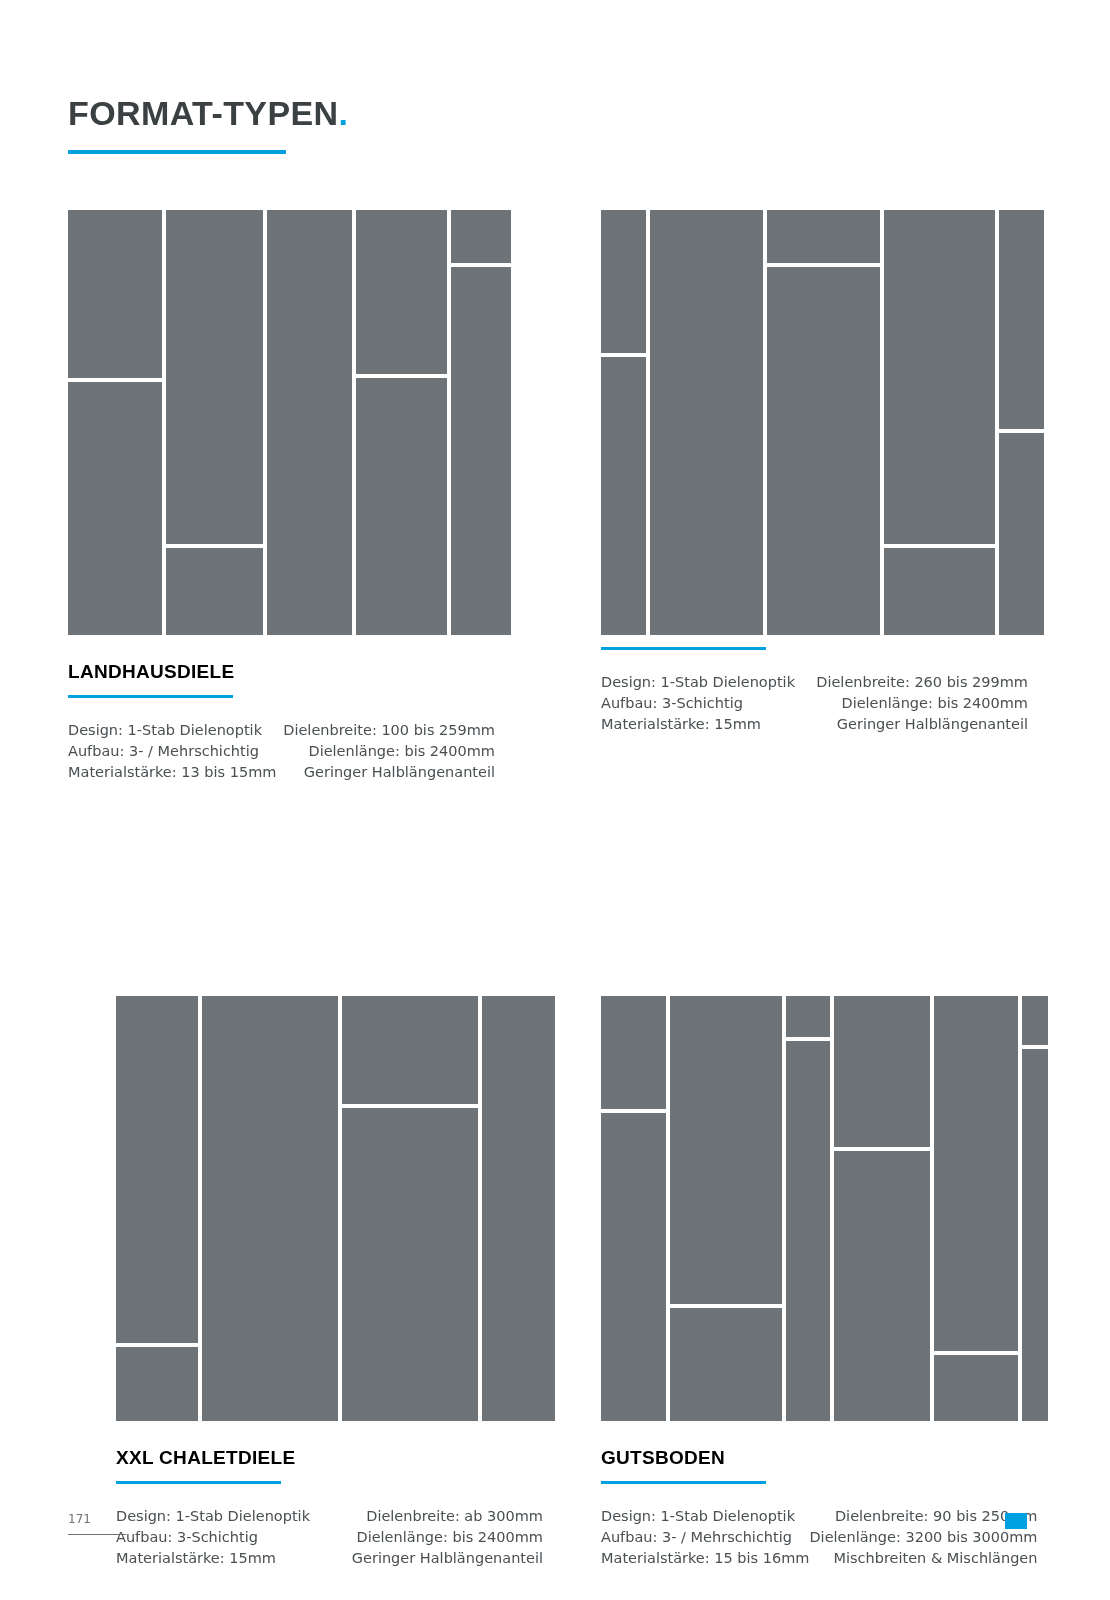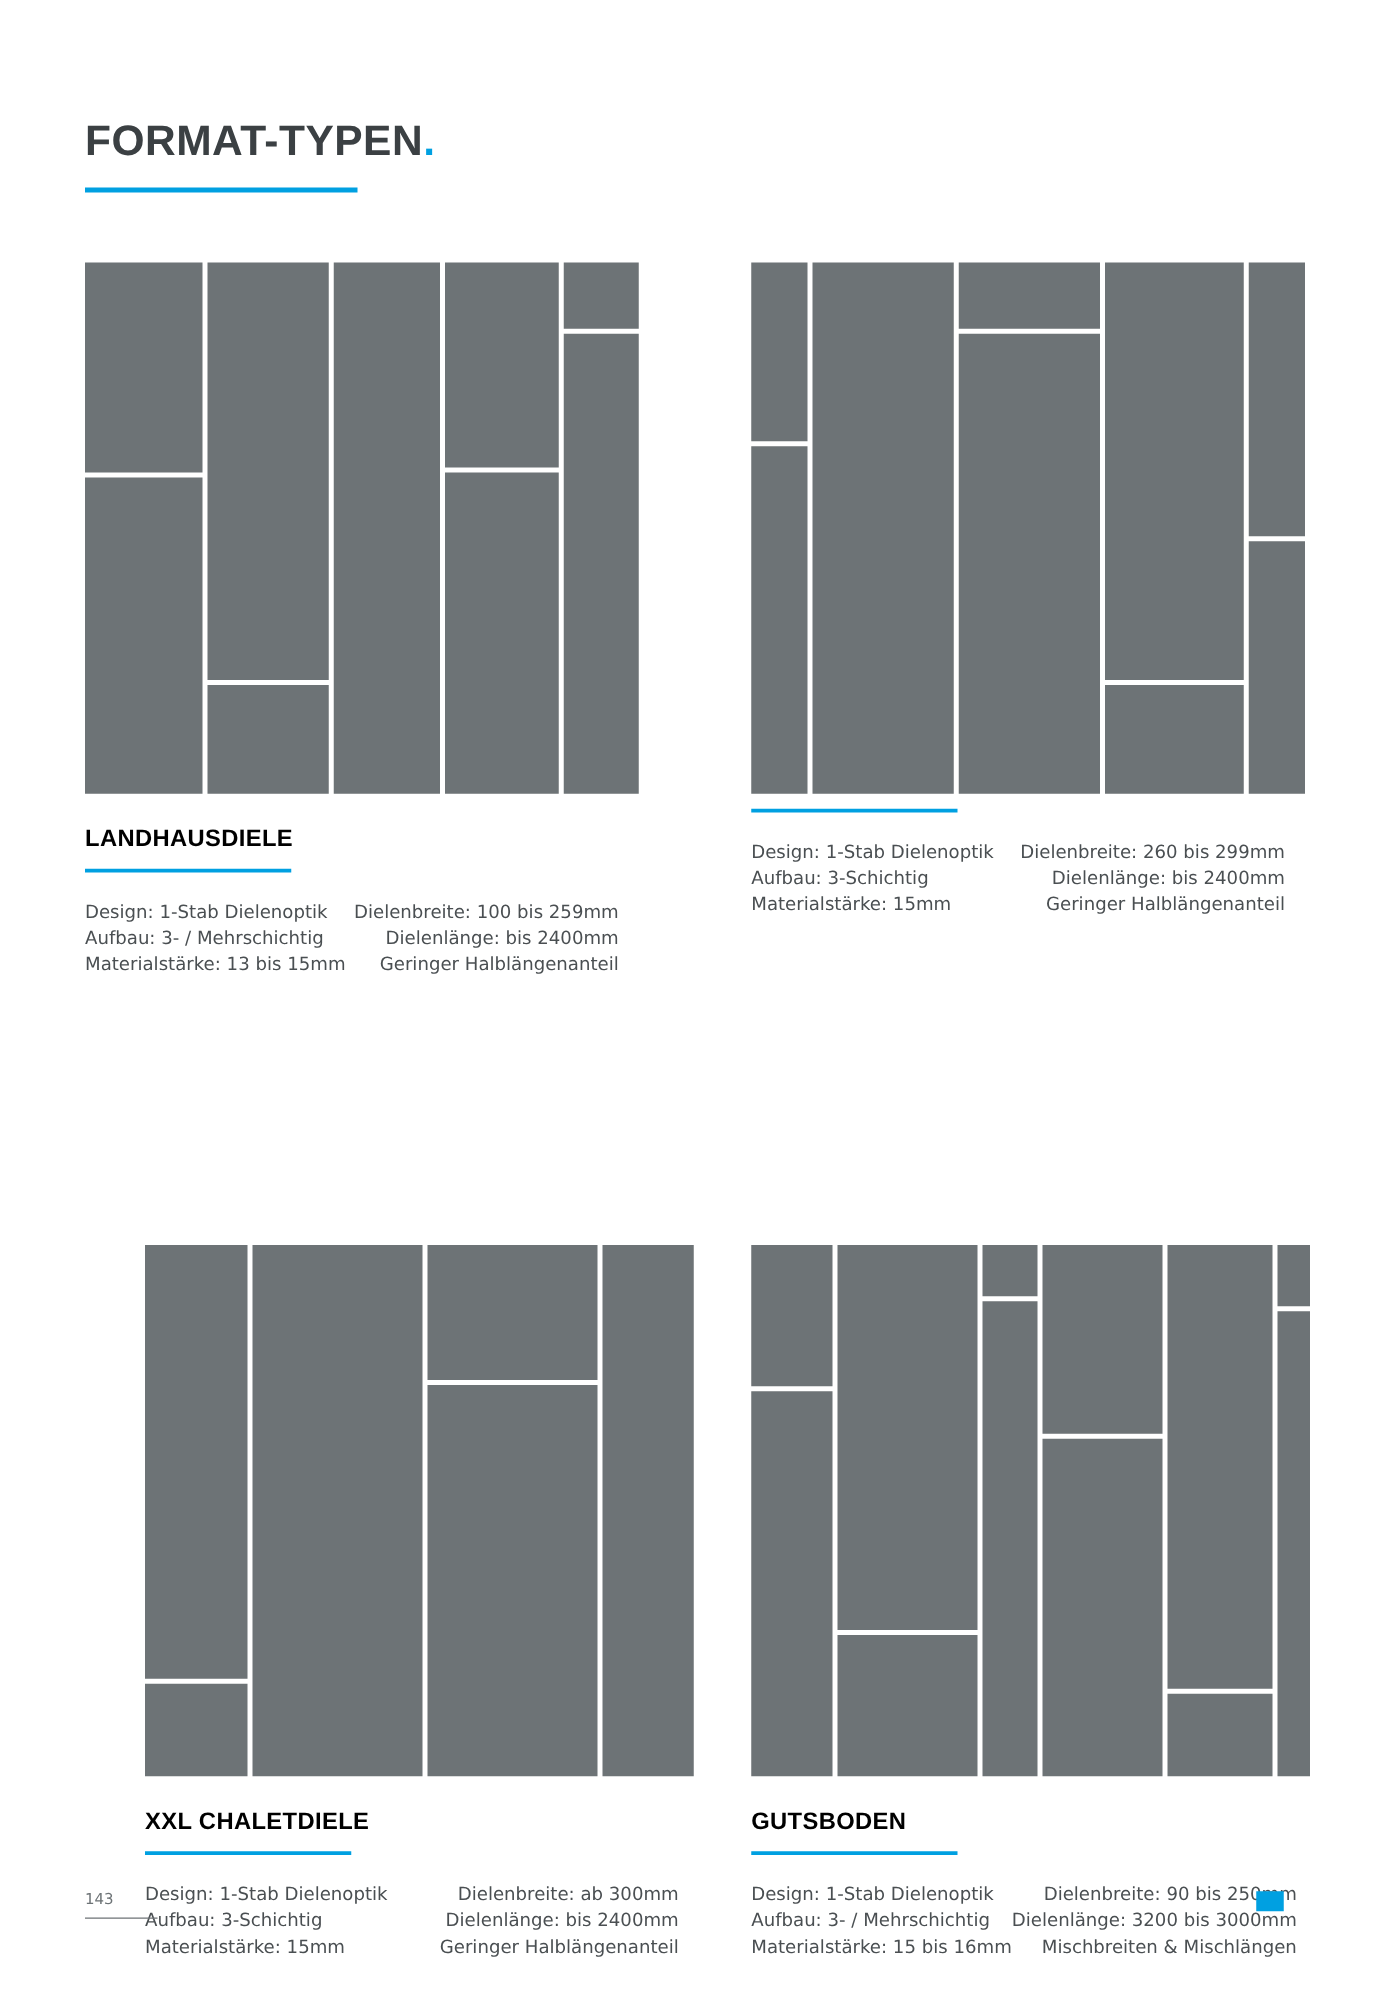--- a/index.html
+++ b/index.html
@@ -304,15 +304,15 @@
           <div class="spec-line">Dielenlänge: 3200 bis 3000mm</div>
           <div class="spec-line">Mischbreiten &amp; Mischlängen</div>
         </div>
       </div>
     </div>
 
   </div>
 
 </div>
 
-<div class="footer-page-number">143</div>
+<div class="footer-page-number">171</div>
 <div class="footer-rule"></div>
 <div class="footer-marker"></div>
 
 </body></html>

